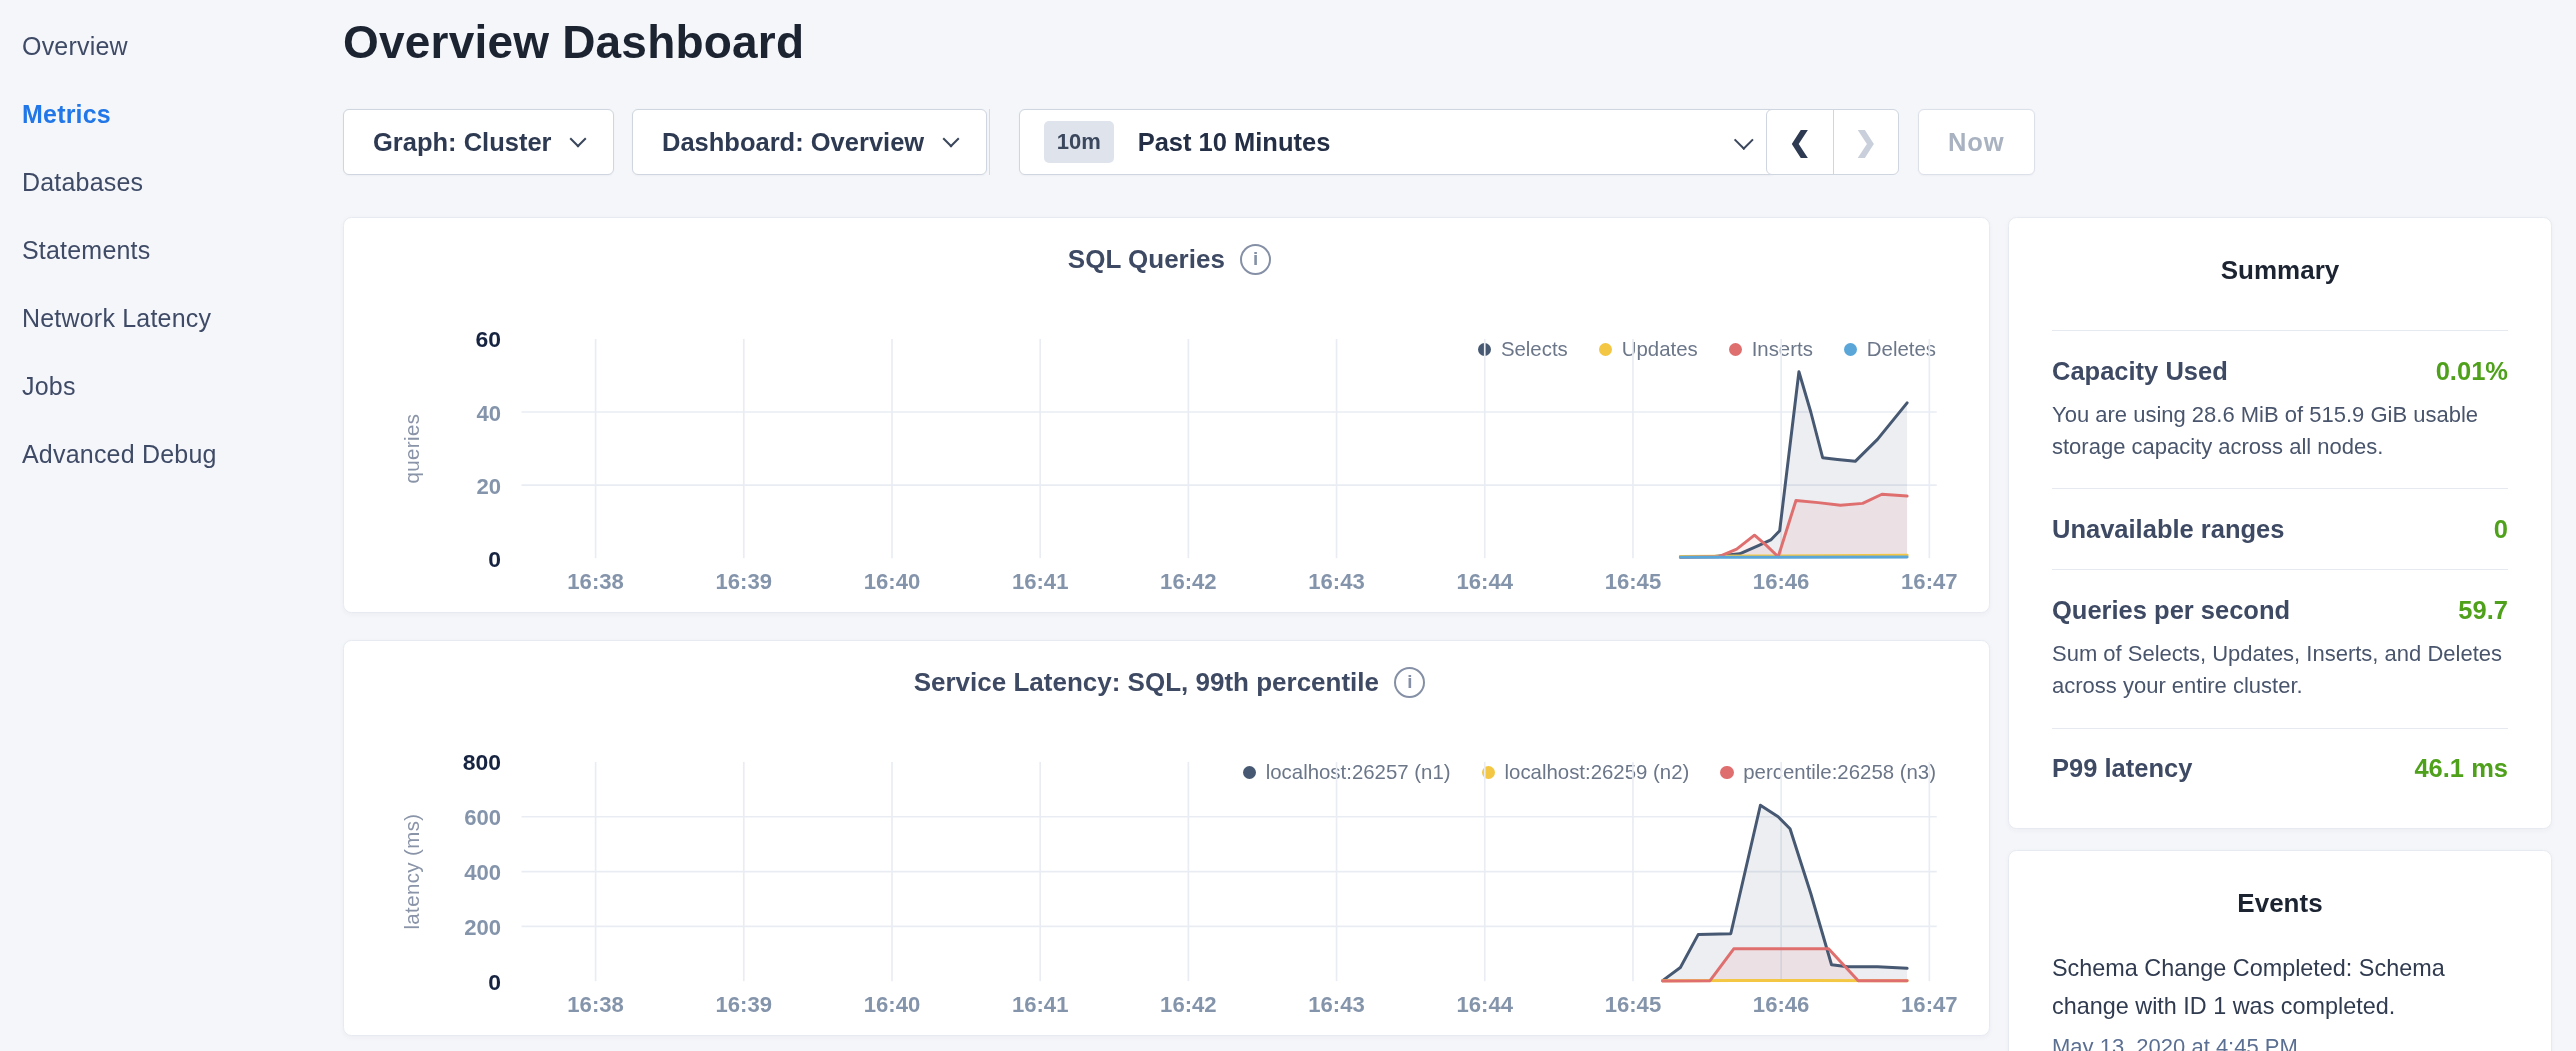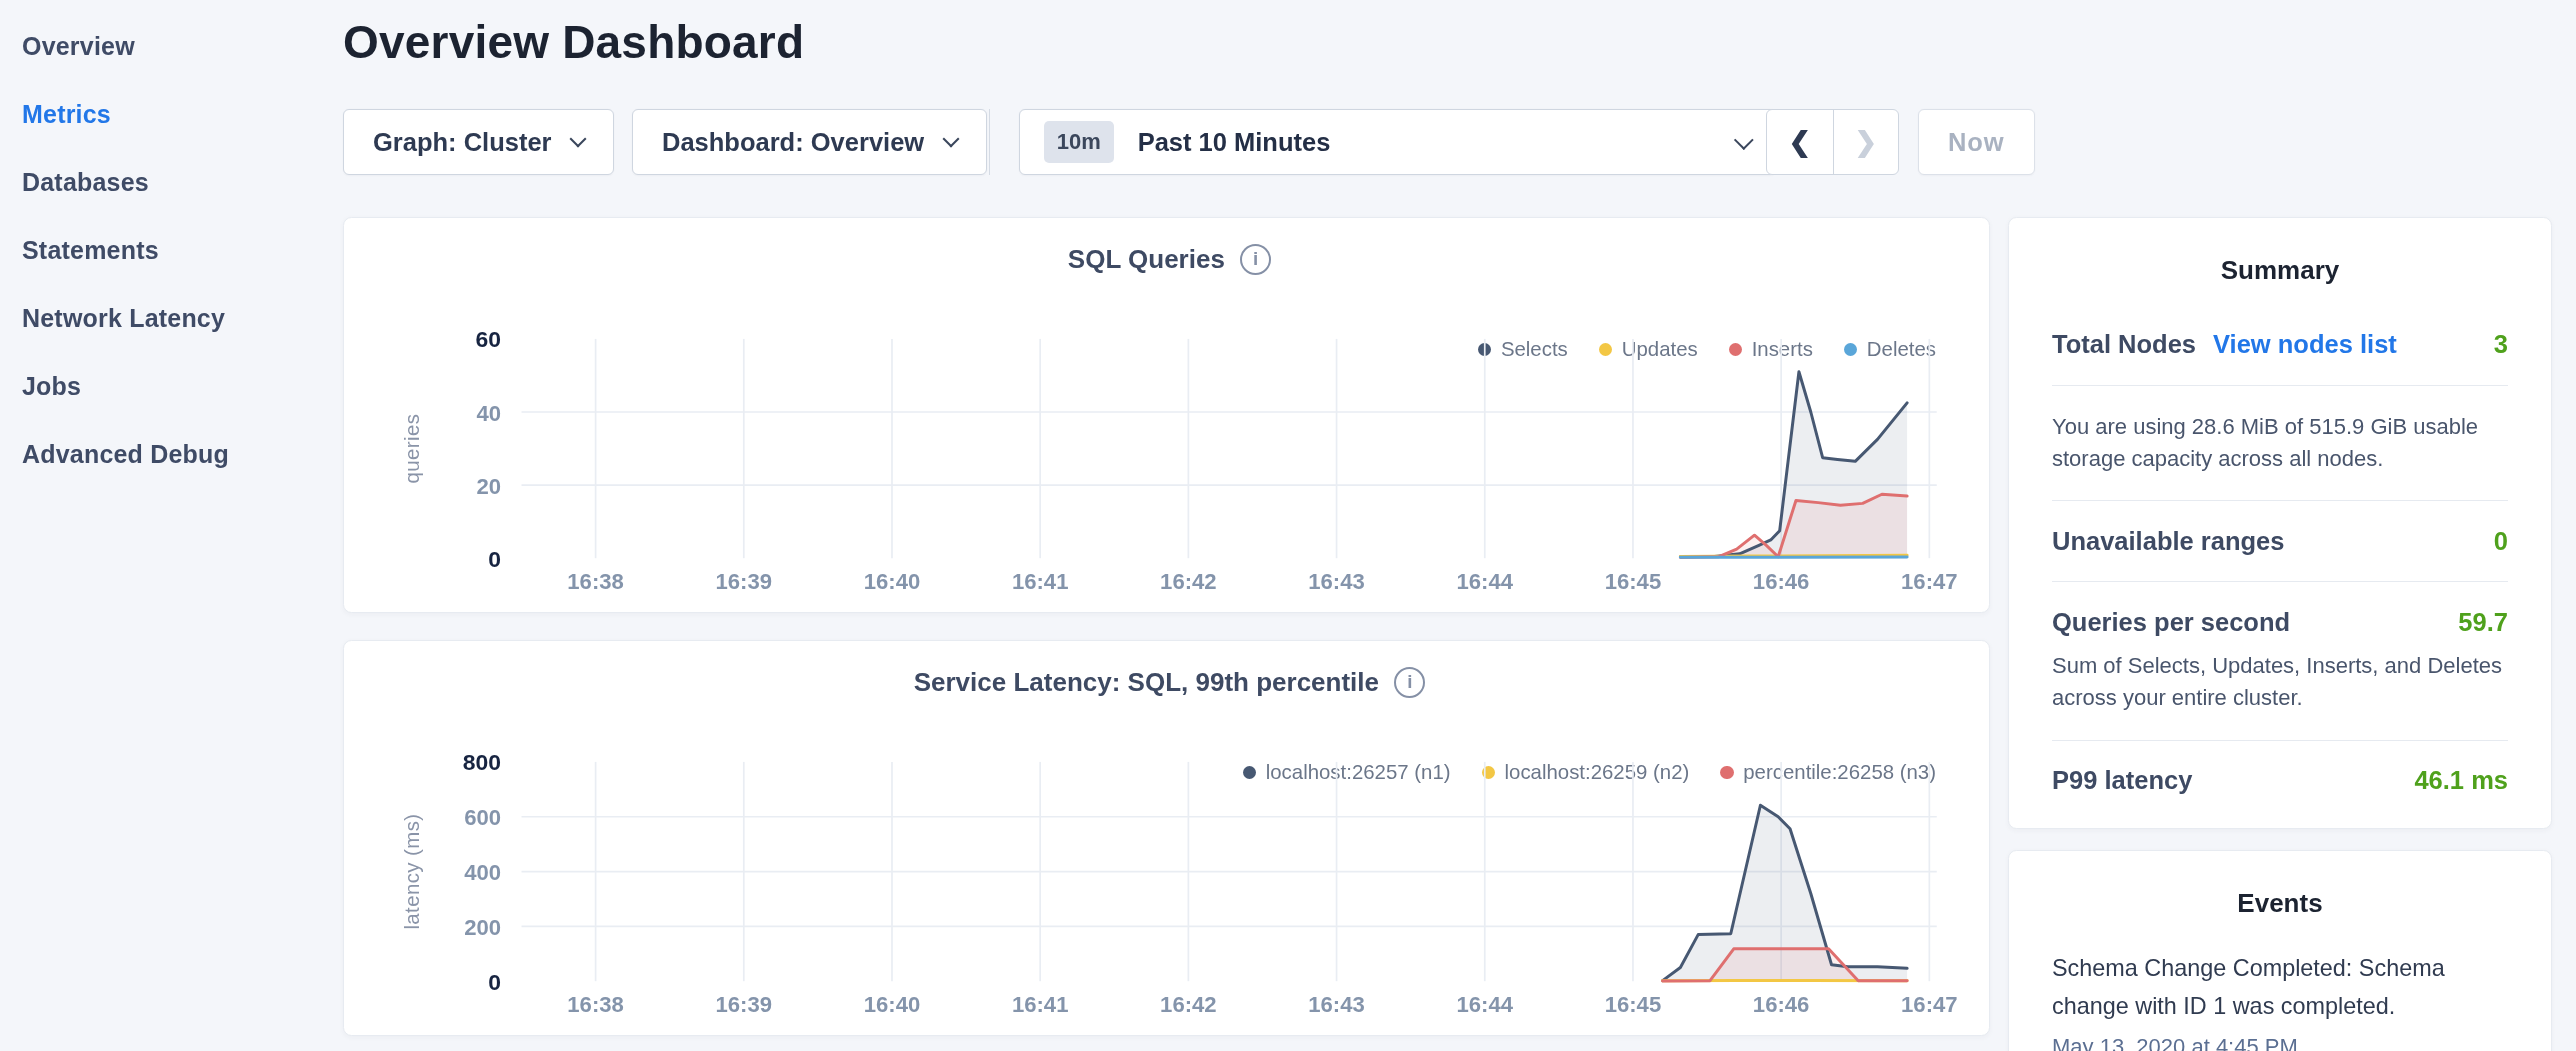--- a/index.html
+++ b/index.html
@@ -7,21 +7,21 @@
   body {
     position:relative;
     background:#f4f6fa;
     font-family:"Liberation Sans", sans-serif;
     color:#3e4a63;
   }
   
   .sidebar { position:absolute; left:22px; top:12px; width:306px; }
   .side-item {
     height:68px; display:flex; align-items:center;
-    font-size:25px; font-weight:700; color:#3f4b66; cursor:pointer;
+    font-size:25px; font-weight:400; color:#3f4b66; cursor:pointer;
     letter-spacing:0.2px;
   }
   .side-item.active { color:#2277e8; font-weight:700; }
   
   .page-title {
     position:absolute; left:343px; top:15.3px;
     font-size:46px; font-weight:700; color:#1c2331; letter-spacing:0.2px;
   }
   
   .btn {
@@ -272,26 +272,25 @@
         <polyline points="1527.460732984294,271.355 1548.38219895288,255.875 1569.303664921466,217.175 1607.6596858638743,216.2075 1642.5287958115186,64.95500000000001 1663.4502617801045,78.5 1677.3979057591632,92.69000000000003 1701.806282722514,168.8 1726.214659685865,252.65 1745.392670157069,254.9075 1780.2617801047124,254.9075 1815.1308900523568,256.8425" fill="none" stroke="#475872" stroke-width="3.5" stroke-linejoin="round" stroke-linecap="round"></polyline>
         <polyline points="1527.460732984294,271.355 1614.6335078534041,271.19375 1701.806282722514,271.19375 1815.1308900523568,271.355" fill="none" stroke="#f3c744" stroke-width="3.5" stroke-linejoin="round" stroke-linecap="round"></polyline>
         <polyline points="1527.460732984294,271.6775 1583.2513089005245,271.355 1611.146596858639,233.945 1666.9371727748696,233.945 1722.7277486911,233.945 1757.5968586387444,271.355 1815.1308900523568,271.51625" fill="none" stroke="#df6f6f" stroke-width="3.5" stroke-linejoin="round" stroke-linecap="round"></polyline>
       </svg>
     </section>
   </div>
 
 <section class="card side-card summary-card">
   <div class="card-heading">Summary</div>
   <div class="sum-body" id="summary-body">
+      <div class="sum-div"></div>
       <div class="sum-row">
-        <span class="sum-label">Total Nodes</span>
-        <span class="sum-link">View nodes list</span>
-        <span class="sum-value">3</span>
-      </div>
-      <div class="sum-div"></div>
+        <span class="sum-label">Capacity Used</span>
+        <span class="sum-value">0.01%</span>
+      </div>
       <div class="sum-desc">You are using 28.6 MiB of 515.9 GiB usable storage capacity across all nodes.</div>
       <div class="sum-div"></div>
       <div class="sum-row">
         <span class="sum-label">Unavailable ranges</span>
         <span class="sum-value">0</span>
       </div>
       <div class="sum-div"></div>
       <div class="sum-row">
         <span class="sum-label">Queries per second</span>
         <span class="sum-value">59.7</span>

